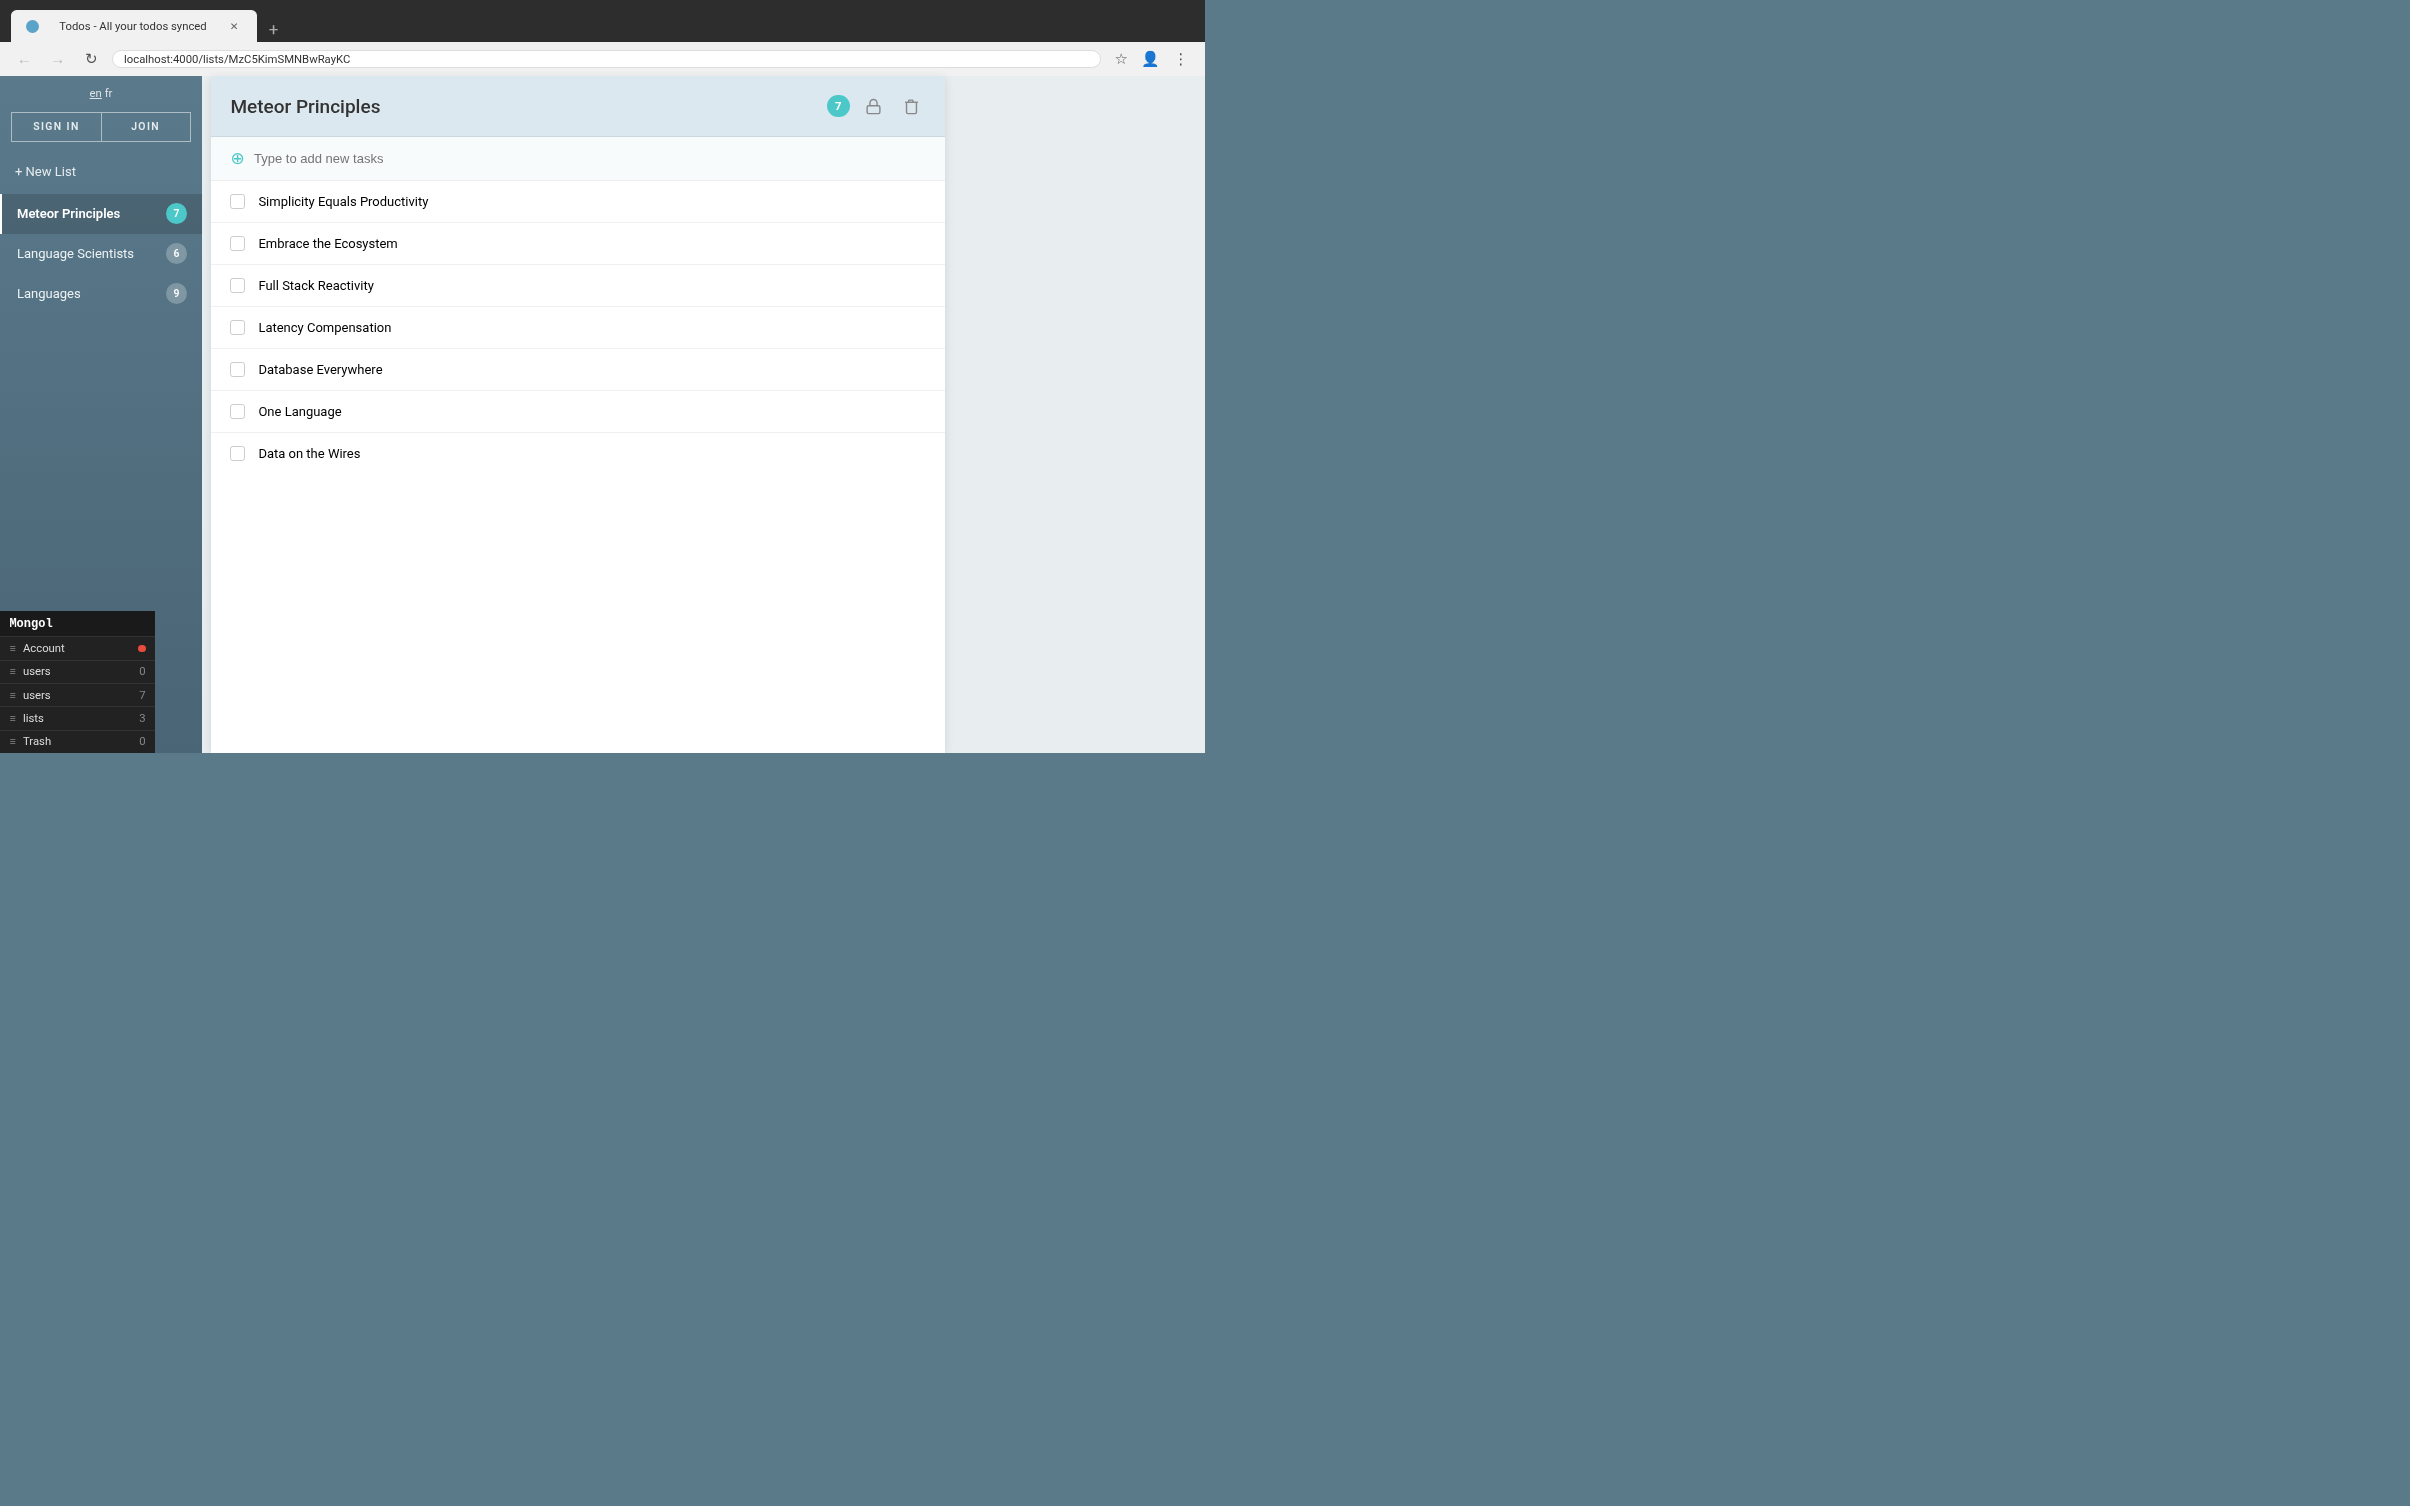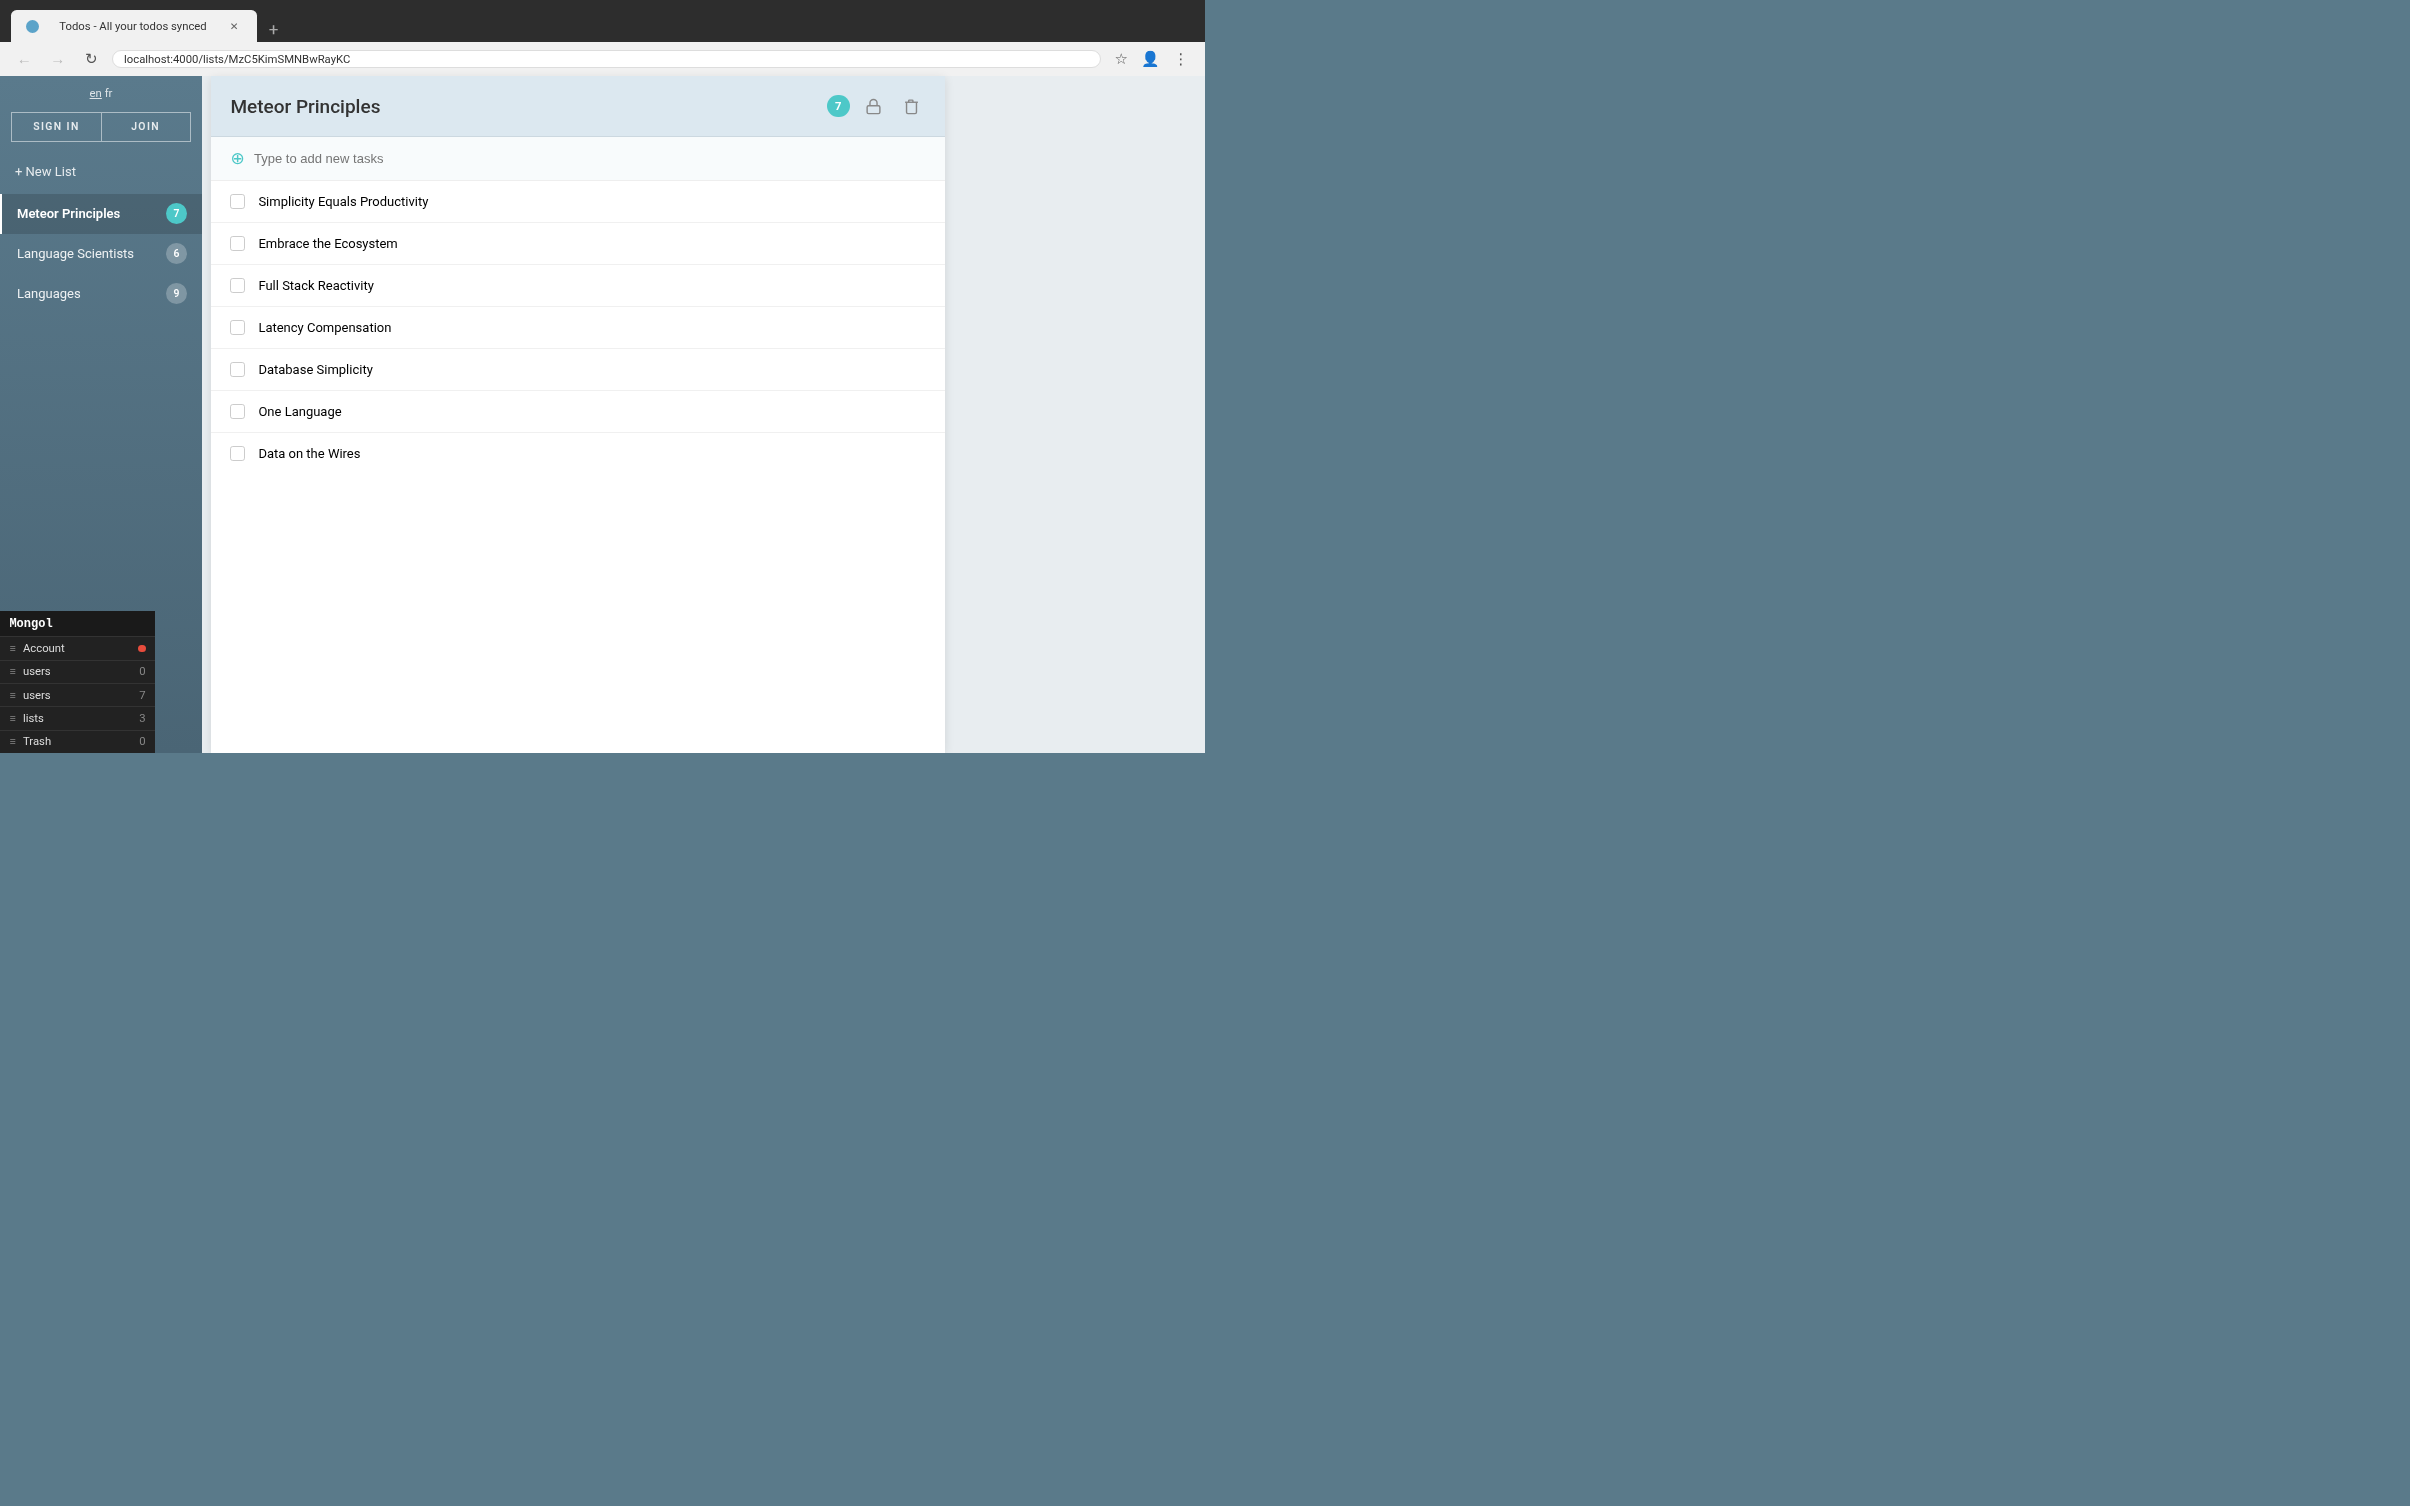--- a/index.html
+++ b/index.html
@@ -495,21 +495,21 @@
         <span class="task-label">Full Stack Reactivity</span>
       </div>
 
       <div class="task-item">
         <div class="task-checkbox"></div>
         <span class="task-label">Latency Compensation</span>
       </div>
 
       <div class="task-item">
         <div class="task-checkbox"></div>
-        <span class="task-label">Database Simplicity</span>
+        <span class="task-label">Database Everywhere</span>
       </div>
 
       <div class="task-item">
         <div class="task-checkbox"></div>
         <span class="task-label">One Language</span>
       </div>
 
       <div class="task-item">
         <div class="task-checkbox"></div>
         <span class="task-label">Data on the Wires</span>

